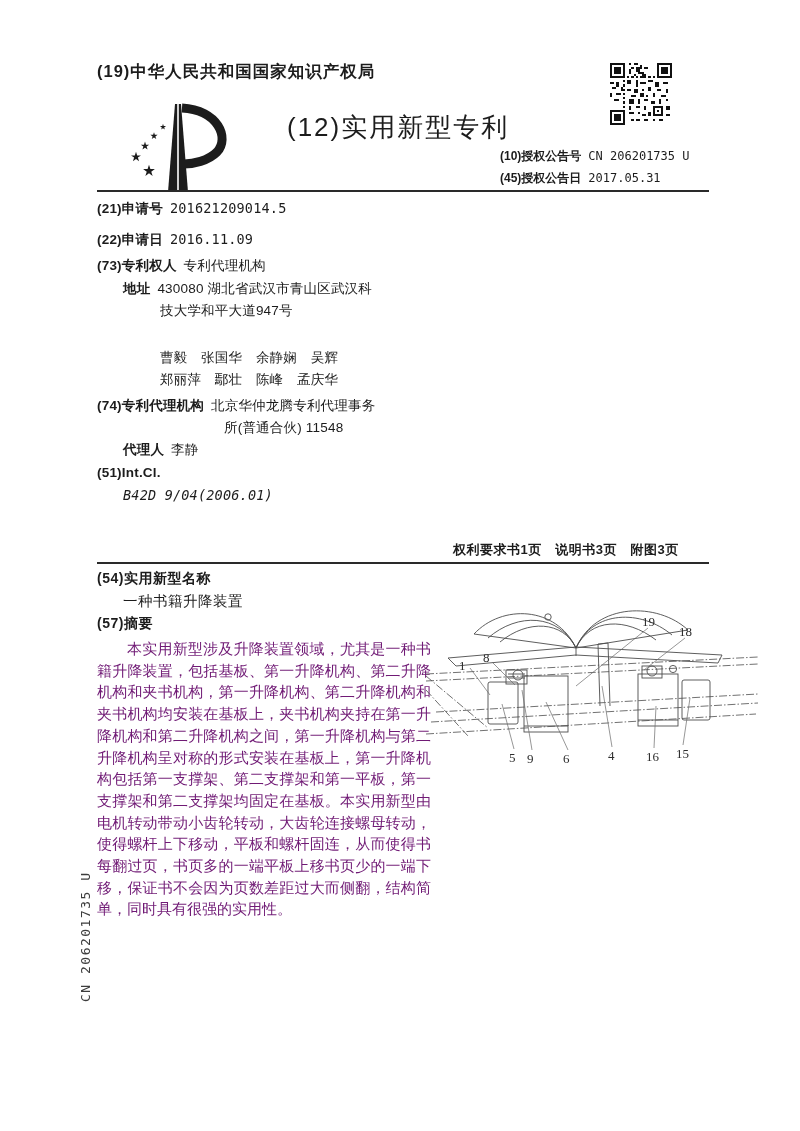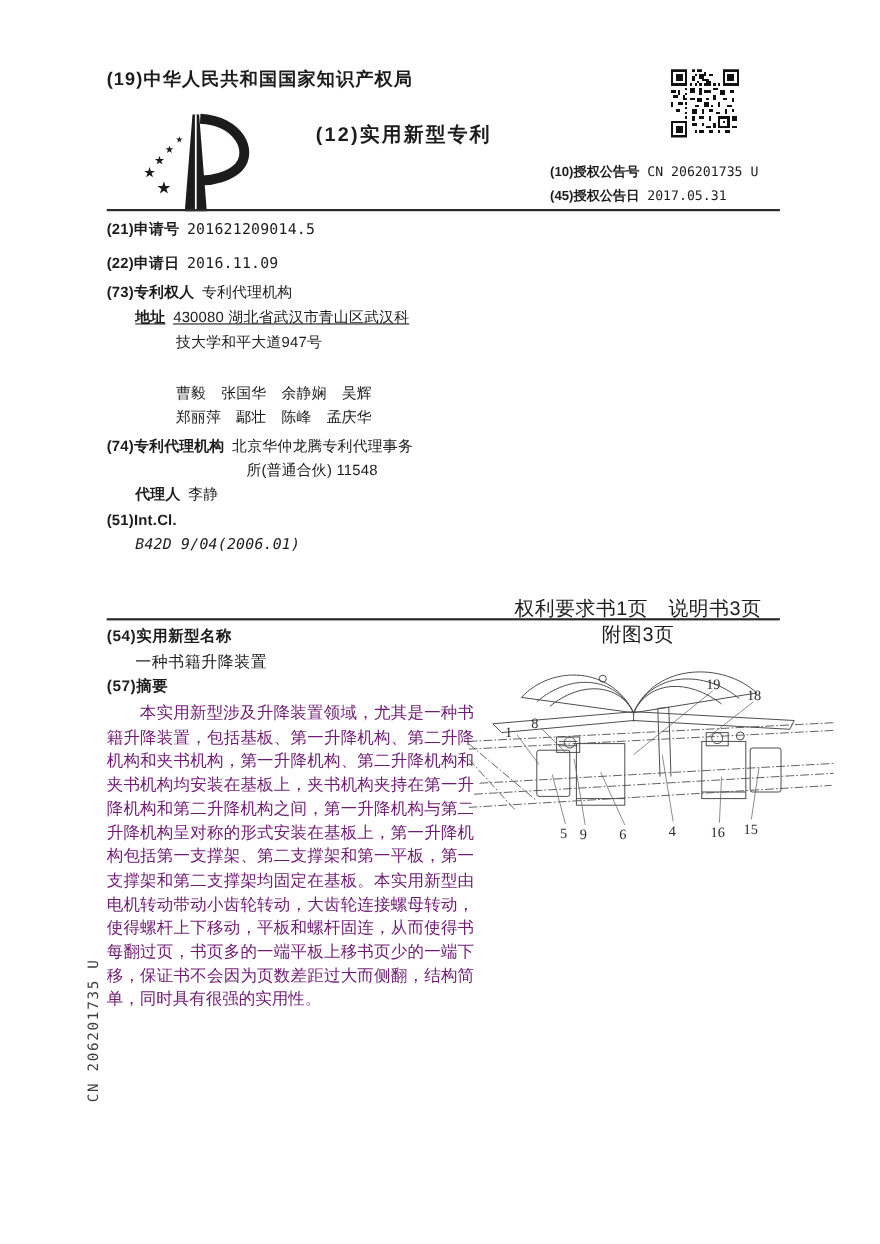--- a/index.html
+++ b/index.html
@@ -6,24 +6,24 @@
   .page{
     position:relative;width:800px;height:1131px;margin:0 auto;
     background:#ffffff;color:#1c1c1c;overflow:hidden;
     font-family:"Liberation Sans","DejaVu Sans",sans-serif;
   }
   .abs{position:absolute;}
   .row{font-size:13.5px;white-space:nowrap;letter-spacing:.2px;}
   .lbl{font-weight:bold;margin-right:7px;}
   .mono{font-family:"DejaVu Sans Mono",monospace;}
   .office{font-size:16.5px;font-weight:bold;letter-spacing:1px;}
-  .doctitle{font-size:18px;font-weight:bold;letter-spacing:2px;}
+  .doctitle{font-size:26px;font-weight:normal;letter-spacing:2px;}
   .pubrow{font-size:12px;white-space:nowrap;}
   .rule{background:#2a2a2a;height:2px;width:612px;left:97px;}
-  .pages{font-size:18px;width:254px;text-align:center;letter-spacing:.5px;}
+  .pages{font-size:13px;width:254px;text-align:left;letter-spacing:.5px;font-weight:bold;}
   .sec-lbl{font-size:14px;font-weight:bold;letter-spacing:.5px;}
   .name-title{font-size:14.5px;letter-spacing:.5px;}
   .abstract{
     width:334px;margin:0;font-size:15px;line-height:21.7px;
     text-align:justify;text-indent:2em;color:#701a75;
   }
   .vertical-code{
     position:absolute;left:78px;top:1002px;
     transform:rotate(-90deg);transform-origin:0 0;
     font-family:"DejaVu Sans Mono",monospace;font-size:13px;
@@ -91,21 +91,21 @@
 
   <div class="abs row" style="left:97px;top:200px;">
     <span class="lbl">(21)申请号</span><span class="mono">201621209014.5</span>
   </div>
   <div class="abs row" style="left:97px;top:231px;">
     <span class="lbl">(22)申请日</span><span class="mono">2016.11.09</span>
   </div>
   <div class="abs row" style="left:97px;top:257px;">
     <span class="lbl">(73)专利权人</span><span>专利代理机构</span>
   </div>
-  <div class="abs row" style="left:123px;top:280px;text-decoration:underline;">
+  <div class="abs row" style="left:123px;top:280px;">
     <span class="lbl">地址</span><span>430080 湖北省武汉市青山区武汉科</span>
   </div>
   <div class="abs row" style="left:160px;top:302px;">
     <span>技大学和平大道947号</span>
   </div>
   <div class="abs row" style="left:160px;top:349px;">
     <span>曹毅　张国华　余静娴　吴辉</span>
   </div>
   <div class="abs row" style="left:160px;top:371px;">
     <span>郑丽萍　鄢壮　陈峰　孟庆华</span>

